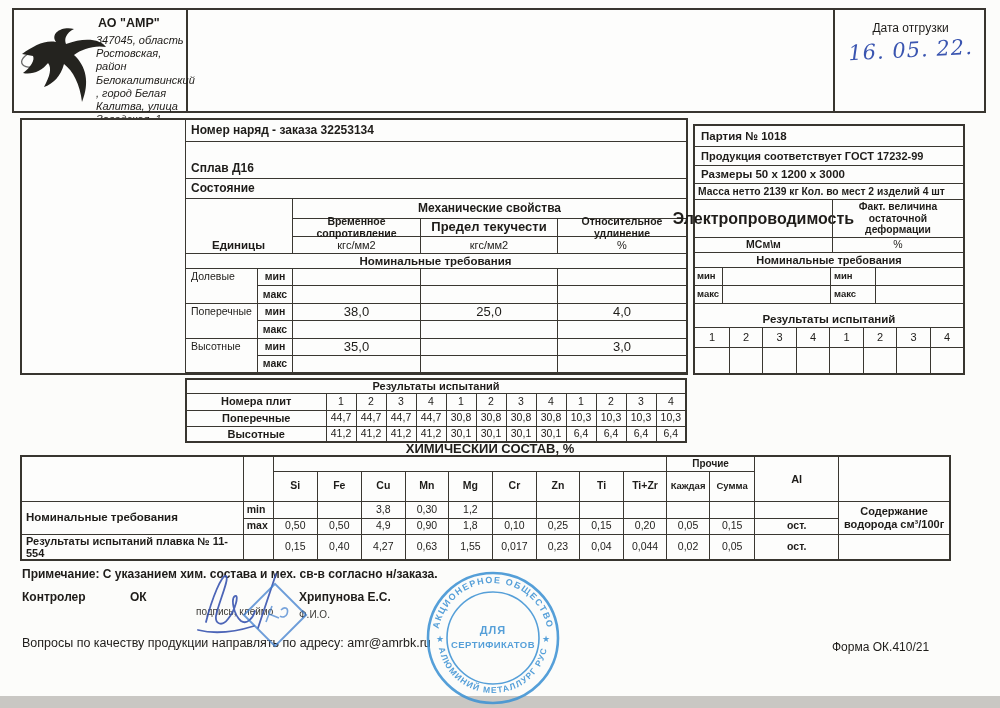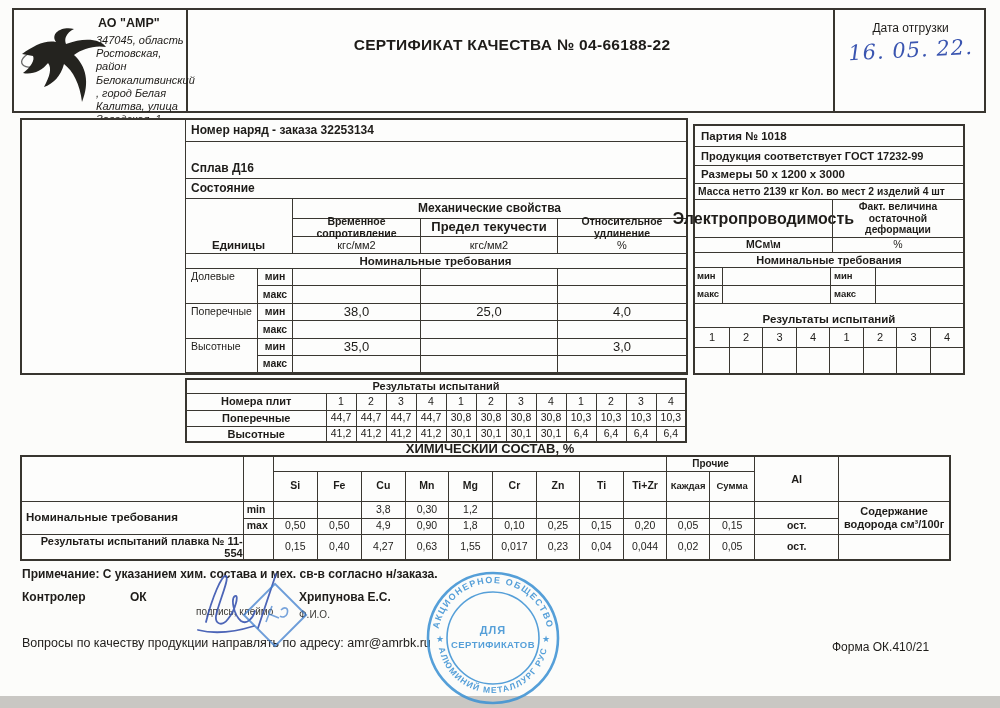--- a/index.html
+++ b/index.html
@@ -38,21 +38,20 @@
                  C34,52 36,44 32,39 C26,47 16,51 7,49 C15,43 19,36 17,32 Z" fill="#24231f"></path>
       </svg>
       <div class="abs b" style="left:84px;top:6px;font-size:12.5px;">АО "АМР"</div>
       <div class="abs pre" style="left:82px;top:24px;width:92px;font-size:11px;line-height:13.2px;font-style:italic;">347045, область
 Ростовская, район
 Белокалитвинский
 , город Белая
 Калитва, улица
 Заводская, 1</div>
     </div>
-    <div class="abs b" style="left:180px;top:26px;width:636px;text-align:center;font-size:15.5px;letter-spacing:.3px;">СЕРТИФИКАТ КАЧЕСТВА № 04-66188-22</div>
     <div class="abs" style="left:819px;top:0;width:151px;height:101px;border-left:2px solid #38352f;">
       <div class="abs" style="left:0;top:11px;width:151px;text-align:center;font-size:12px;">Дата отгрузки</div>
       <div class="abs script" style="left:0;top:28px;width:151px;text-align:center;font-size:21px;letter-spacing:1px;transform:rotate(-3deg);">16. 05. 22.</div>
     </div>
   </div>
 
   <div class="box" style="left:20px;top:118px;width:668px;height:257px;">
     <div class="vline" style="left:163px;top:0;height:253px;"></div>
 
     <div class="cell cl bb b" style="left:163px;top:0;width:501px;height:22px;font-size:12px;">Номер наряд - заказа 32253134</div>
@@ -273,21 +272,21 @@
       <td>1,8</td>
       <td>0,10</td>
       <td>0,25</td>
       <td>0,15</td>
       <td>0,20</td>
       <td>0,05</td>
       <td>0,15</td>
       <td class="b">ост.</td>
     </tr>
     <tr style="height:17px;">
-      <td class="b" style="text-align:right;padding-left:4px;font-size:11px;">Результаты испытаний плавка № 11-554</td>
+      <td class="b" style="text-align:left;padding-left:4px;font-size:11px;">Результаты испытаний плавка № 11-554</td>
       <td></td>
       <td>0,15</td>
       <td>0,40</td>
       <td>4,27</td>
       <td>0,63</td>
       <td>1,55</td>
       <td>0,017</td>
       <td>0,23</td>
       <td>0,04</td>
       <td>0,044</td>

